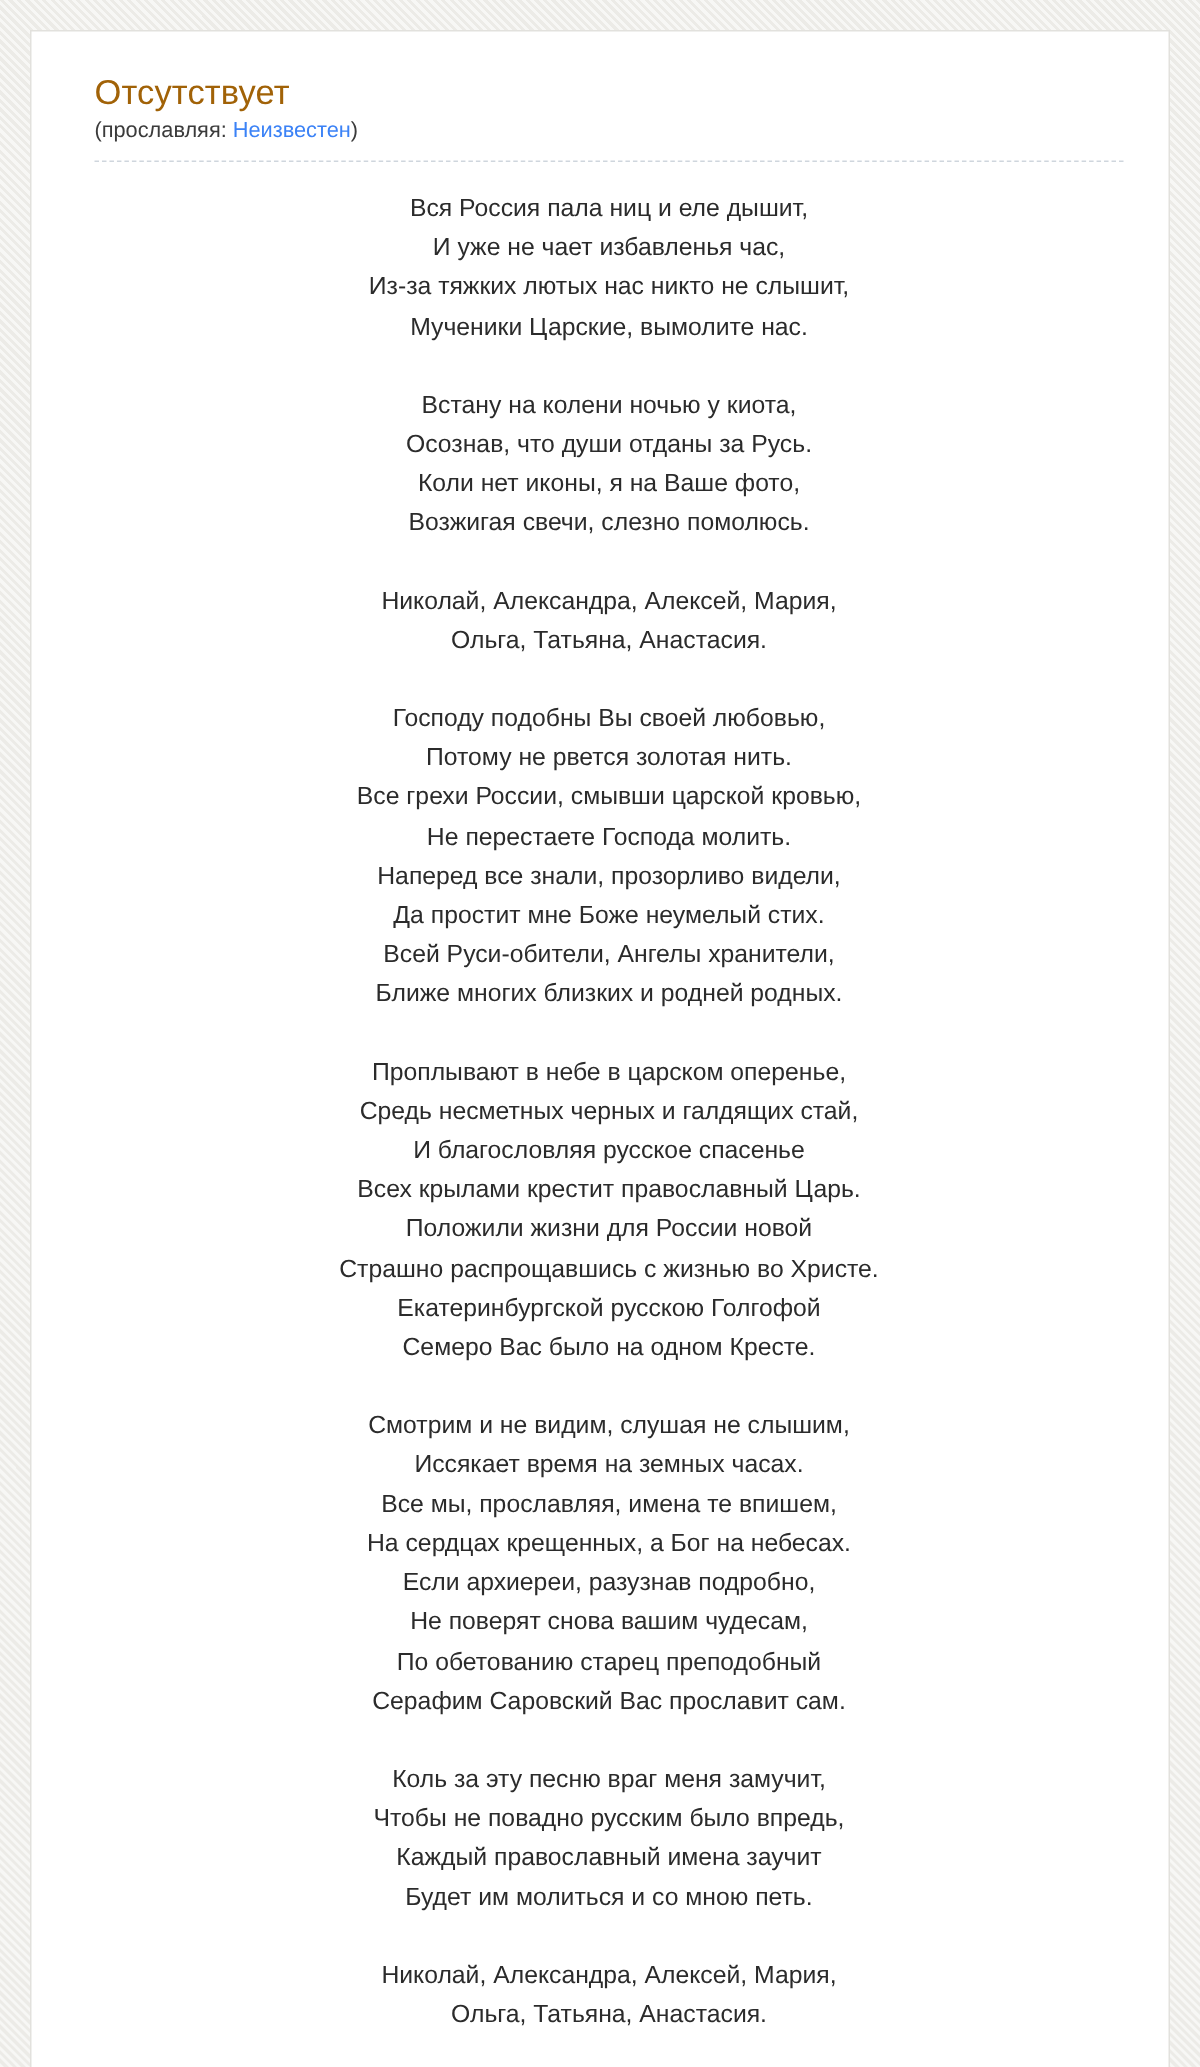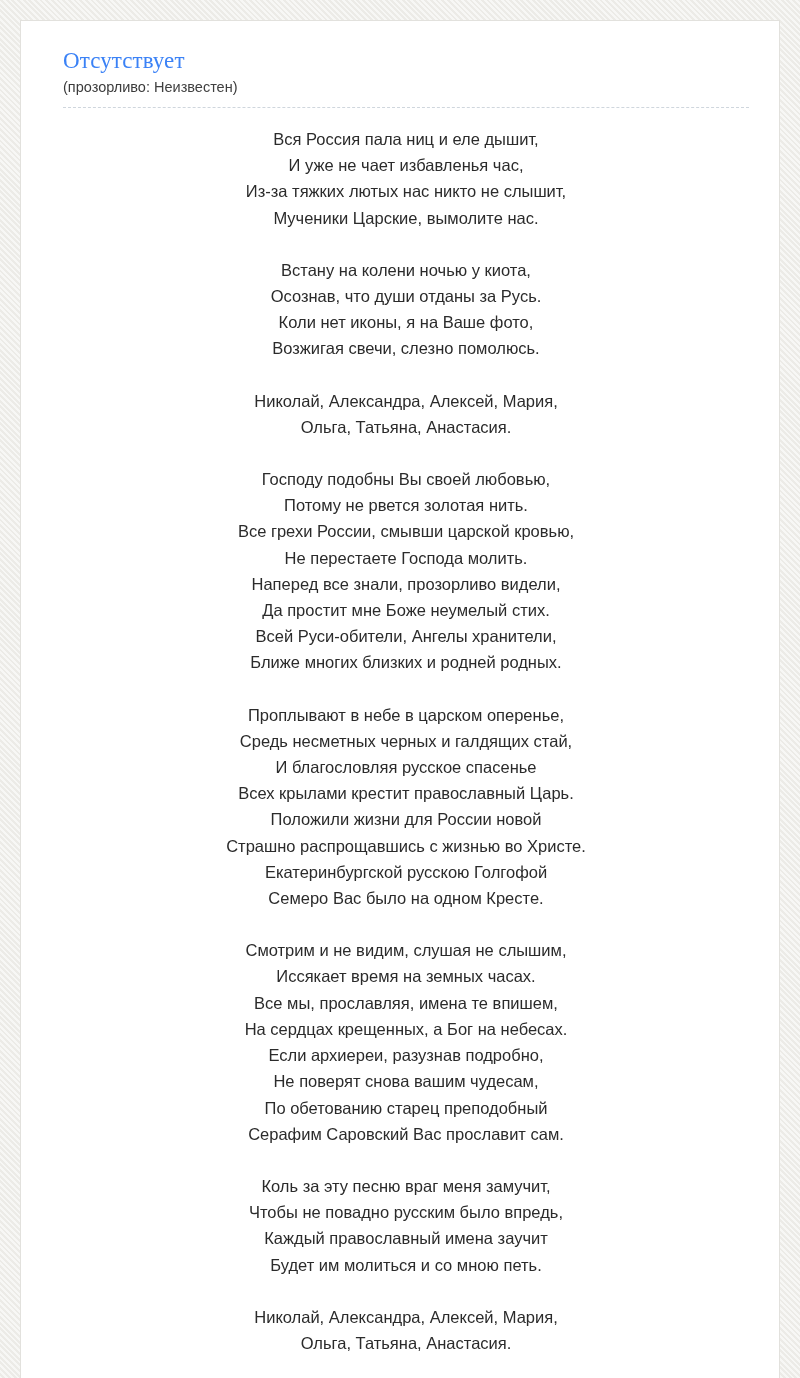--- a/index.html
+++ b/index.html
@@ -25,37 +25,36 @@
   }
   .sheet {
     background: #ffffff;
     box-sizing: border-box;
     min-height: 1334px;
     padding: 26px 30px 30px 42px;
     border: 1px solid #e2e1dd;
     box-shadow: 0 0 0 1px rgba(255,255,255,0.6) inset;
   }
   .song-title {
-    color: #3b82f6;
+    color: #a16207;
     font-size: 23px;
     line-height: 28px;
     font-weight: normal;
     margin: 0 0 4px 0;
     letter-spacing: 0.1px;
-    font-family: Liberation Serif, serif;
   }
   .artist-line {
     font-size: 14.5px;
     color: #3b3b3b;
     padding-bottom: 12px;
     border-bottom: 1px dashed #cfd6dd;
     margin-bottom: 18px;
   }
   .artist-link {
-    color: #404040;
+    color: #3b82f6;
     text-decoration: none;
     cursor: pointer;
   }
   .lyrics {
     font-size: 16.5px;
     line-height: 26.2px;
     color: #2b2b2b;
     white-space: pre-wrap;
   }
   .stanza {
@@ -67,19 +66,19 @@
 </style>
 </head>
 <body>
 
 <div class="page-frame">
   <div class="sheet">
 
     <h1 class="song-title">Отсутствует</h1>
 
     <div class="artist-line">
-      <span>(прозорливо: </span><a class="artist-link" href="#">Неизвестен</a><span>)</span>
+      <span>(прославляя: </span><a class="artist-link" href="#">Неизвестен</a><span>)</span>
     </div>
 
     <div class="lyrics"><p class="stanza"><span class="line">Вся Россия пала ниц и еле дышит,</span><span class="line">И уже не чает избавленья час,</span><span class="line">Из-за тяжких лютых нас никто не слышит,</span><span class="line">Мученики Царские, вымолите нас.</span></p><p class="stanza"><span class="line">Встану на колени ночью у киота,</span><span class="line">Осознав, что души отданы за Русь.</span><span class="line">Коли нет иконы, я на Ваше фото,</span><span class="line">Возжигая свечи, слезно помолюсь.</span></p><p class="stanza"><span class="line">Николай, Александра, Алексей, Мария,</span><span class="line">Ольга, Татьяна, Анастасия.</span></p><p class="stanza"><span class="line">Господу подобны Вы своей любовью,</span><span class="line">Потому не рвется золотая нить.</span><span class="line">Все грехи России, смывши царской кровью,</span><span class="line">Не перестаете Господа молить.</span><span class="line">Наперед все знали, прозорливо видели,</span><span class="line">Да простит мне Боже неумелый стих.</span><span class="line">Всей Руси-обители, Ангелы хранители,</span><span class="line">Ближе многих близких и родней родных.</span></p><p class="stanza"><span class="line">Проплывают в небе в царском оперенье,</span><span class="line">Средь несметных черных и галдящих стай,</span><span class="line">И благословляя русское спасенье</span><span class="line">Всех крылами крестит православный Царь.</span><span class="line">Положили жизни для России новой</span><span class="line">Страшно распрощавшись с жизнью во Христе.</span><span class="line">Екатеринбургской русскою Голгофой</span><span class="line">Семеро Вас было на одном Кресте.</span></p><p class="stanza"><span class="line">Смотрим и не видим, слушая не слышим,</span><span class="line">Иссякает время на земных часах.</span><span class="line">Все мы, прославляя, имена те впишем,</span><span class="line">На сердцах крещенных, а Бог на небесах.</span><span class="line">Если архиереи, разузнав подробно,</span><span class="line">Не поверят снова вашим чудесам,</span><span class="line">По обетованию старец преподобный</span><span class="line">Серафим Саровский Вас прославит сам.</span></p><p class="stanza"><span class="line">Коль за эту песню враг меня замучит,</span><span class="line">Чтобы не повадно русским было впредь,</span><span class="line">Каждый православный имена заучит</span><span class="line">Будет им молиться и со мною петь.</span></p><p class="stanza"><span class="line">Николай, Александра, Алексей, Мария,</span><span class="line">Ольга, Татьяна, Анастасия.</span></p></div>
 
   </div>
 </div>
 
 </body></html>

